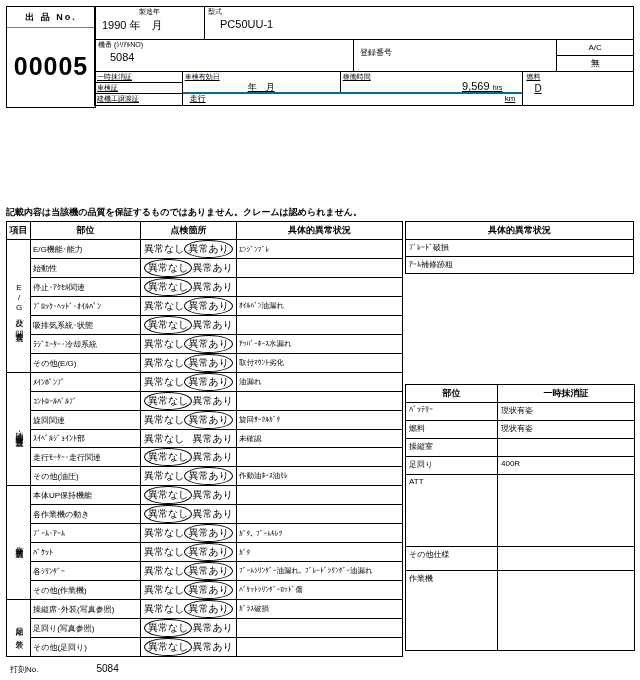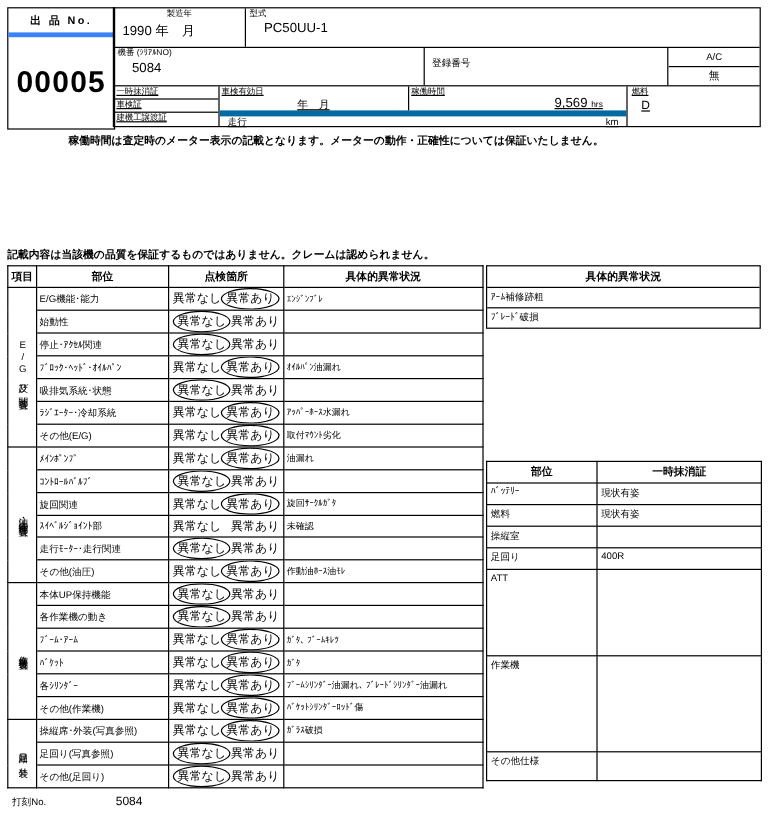--- a/index.html
+++ b/index.html
@@ -3,21 +3,21 @@
 <meta charset="utf-8">
 <style>
   html,body{margin:0;padding:0;}
   body{background:#e9e9e9;}
   .page{position:relative;width:640px;height:680px;background:#ffffff;color:#000;
         font-family:"Liberation Sans","DejaVu Sans",sans-serif;overflow:hidden;}
   .abs{position:absolute;}
 
   
   .exhibit-box{left:6px;top:6px;width:88px;height:100px;border:1.5px solid #000;background:#fff;}
-  .exhibit-label{height:20px;border-bottom:4px solid #3b82f6;display:flex;align-items:center;justify-content:center;
+  .exhibit-label{height:20px;border-bottom:1px solid #3b82f6;display:flex;align-items:center;justify-content:center;
                  font-size:9px;font-weight:bold;letter-spacing:2px;}
   .exhibit-no{height:77px;display:flex;align-items:center;justify-content:center;
               font-size:25px;font-weight:bold;letter-spacing:1px;}
 
   
   .top-table{left:94px;top:6px;width:540px;height:100px;border:1px solid #000;display:flex;flex-direction:column;box-sizing:border-box;}
   .top-table *{box-sizing:border-box;}
   .tt-row{display:flex;border-bottom:1px solid #000;}
   .tt-row.last-row{border-bottom:none;text-decoration:underline;}
   .tt-cell{border-right:1px solid #000;position:relative;padding:1px 3px;overflow:hidden;}
@@ -33,21 +33,21 @@
   .docs-col{border-right:1px solid #000;display:flex;flex-direction:column;}
   .doc-item{height:11px;border-bottom:1px solid #000;font-size:7px;line-height:10px;padding-left:2px;white-space:nowrap;overflow:hidden;}
   .doc-item.last{border-bottom:none;height:9px;}
   .mid-block{border-right:1px solid #000;display:flex;flex-direction:column;}
   .mid-top{display:flex;height:20px;}
   .shaken-cell{border-right:1px solid #000;position:relative;padding:1px 2px;}
   .hours-cell{position:relative;padding:1px 2px;flex:1;}
   .shaken-value{text-align:center;font-size:9px;margin-top:0;}
   .hours-value{text-align:right;font-size:11px;padding-right:18px;margin-top:-1px;}
   .hours-value small{font-size:7px;}
-  .mid-bottom{border-top:5px solid #0369a1;height:11px;display:flex;justify-content:space-between;
+  .mid-bottom{border-top:2px solid #0369a1;height:11px;display:flex;justify-content:space-between;
               padding:0 7px;font-size:8px;line-height:10px;}
   .fuel-col{padding:1px 3px;}
   .fuel-value{font-size:10px;padding-left:8px;margin-top:2px;}
 
   .meter-note{left:57px;top:111px;font-size:9px;font-weight:bold;white-space:nowrap;}
   .disclaimer{left:6px;top:206px;font-size:9px;font-weight:bold;white-space:nowrap;}
 
   
   .main-table{left:6px;top:221px;border-collapse:collapse;table-layout:fixed;background:#fff;border-radius:22px;}
   .main-table th,.main-table td{border:1px solid #000;overflow:hidden;white-space:nowrap;}
@@ -130,21 +130,20 @@
           <span class="km">km</span>
         </div>
       </div>
       <div class="fuel-col last" style="width:110px">
         <div class="cell-label">燃料</div>
         <div class="fuel-value">D</div>
       </div>
     </div>
   </div>
 
-  <div class="abs meter-note">稼働時間は査定時のメーター表示の記載となります。メーターの動作・正確性については保証いたしません。</div>
   <div class="abs disclaimer">記載内容は当該機の品質を保証するものではありません。クレームは認められません。</div>
 
   <table class="abs main-table">
     <colgroup>
       <col style="width:24px">
         <col style="width:110px">
         <col style="width:94px">
         <col style="width:166px">
     </colgroup>
     <thead>
@@ -379,22 +378,22 @@
             </div>
           </td>
           <td class="cond-cell"></td>
         </tr>
       </tbody>
   </table>
 
   <div class="abs abnormal-box">
     <div class="panel-header">具体的異常状況</div>
     <div>
+        <div class="abnormal-item">ﾌﾞﾚｰﾄﾞ破損</div>
         <div class="abnormal-item">ｱｰﾑ補修跡粗</div>
-        <div class="abnormal-item">ﾌﾞﾚｰﾄﾞ破損</div>
       </div>
   </div>
 
   <table class="abs result-table">
     <colgroup>
         <col style="width:92px">
         <col style="width:137px">
       </colgroup>
     <thead>
       <tr>
@@ -416,26 +415,26 @@
           <td></td>
         </tr>
         <tr style="height: 18px;">
           <td>足回り</td>
           <td>400R</td>
         </tr>
         <tr style="height: 72px;">
           <td>ATT</td>
           <td></td>
         </tr>
+        <tr style="height: 24px;">
+          <td>その他仕様</td>
+          <td></td>
+        </tr>
         <tr style="height: 80px;">
           <td>作業機</td>
-          <td></td>
-        </tr>
-        <tr style="height: 24px;">
-          <td>その他仕様</td>
           <td></td>
         </tr>
       </tbody>
   </table>
 
   <div class="abs footer">
     <span>打刻No.</span>
     <span class="stamp-no">5084</span>
   </div>
 

